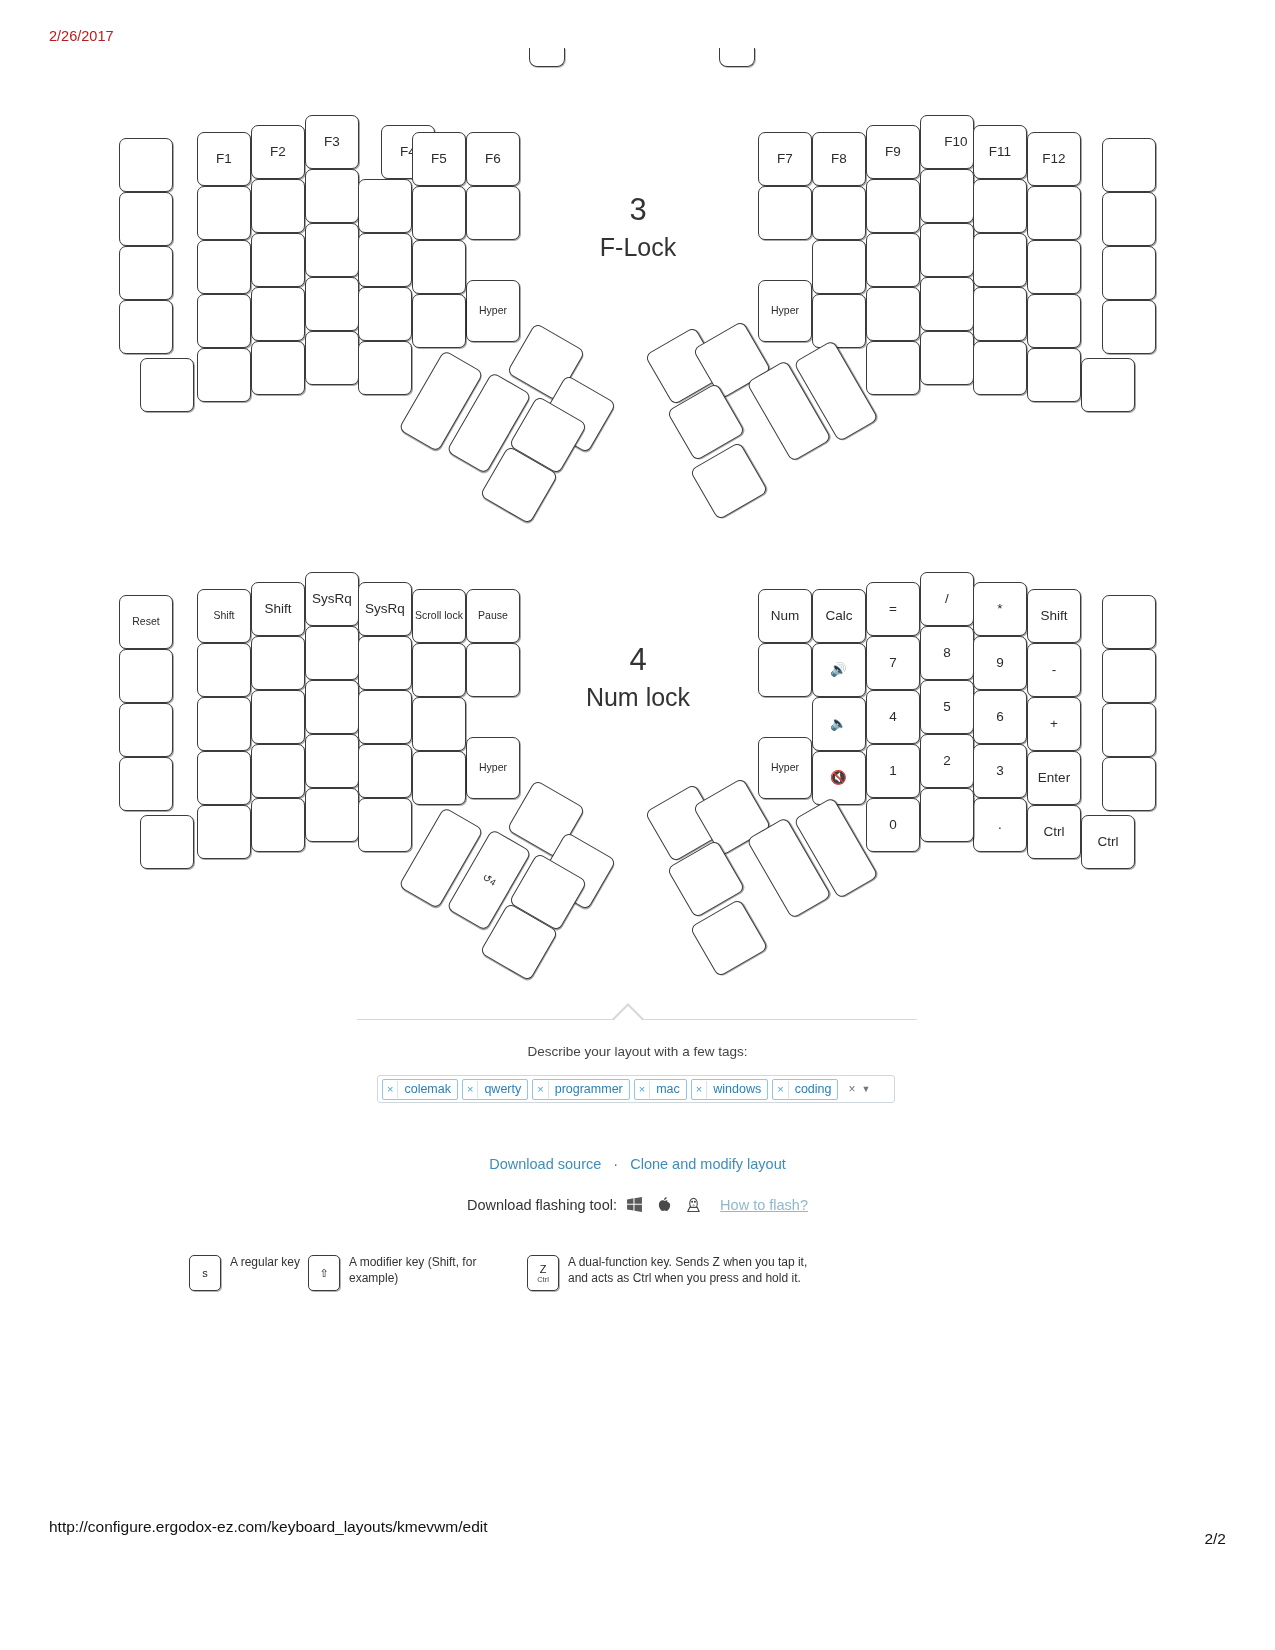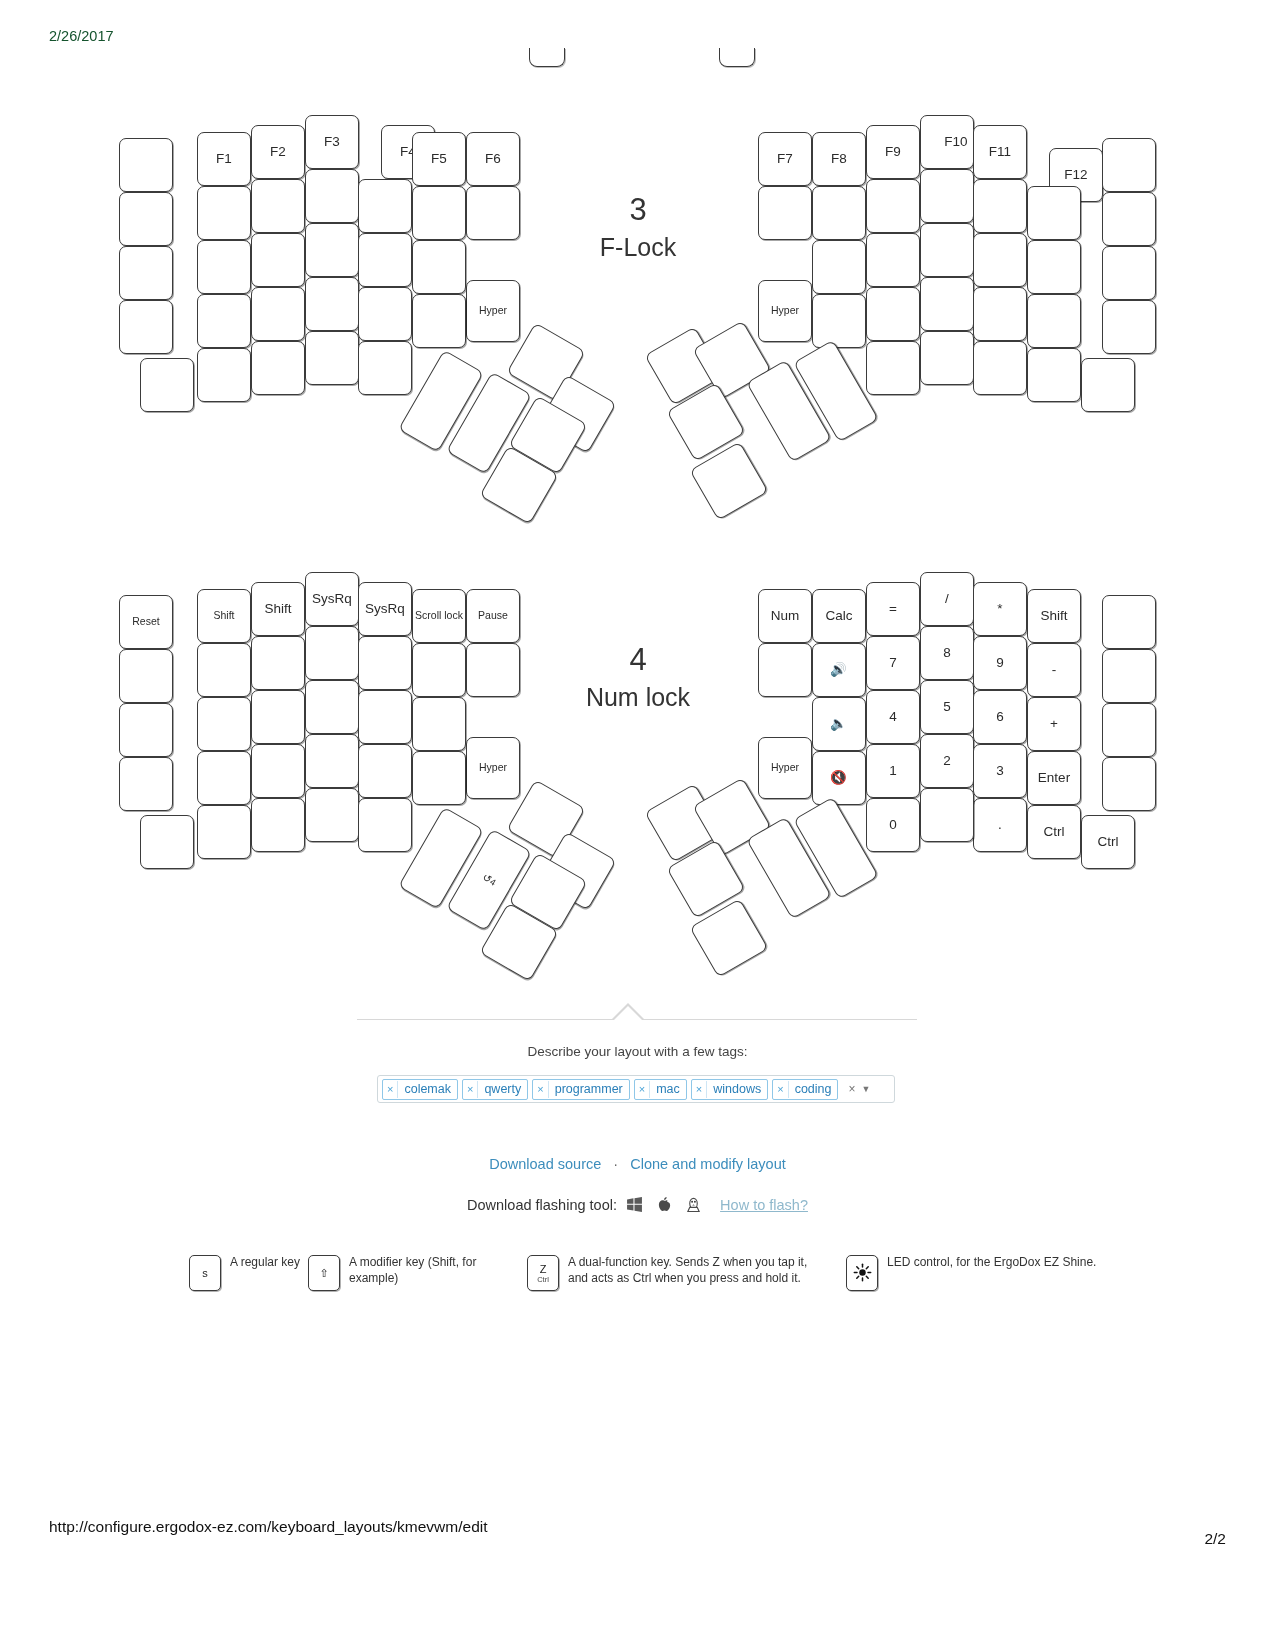--- a/index.html
+++ b/index.html
@@ -7,21 +7,21 @@
     width:1275px; height:1650px;
     background:#ffffff;
     font-family:"Liberation Sans", sans-serif;
     color:#222;
     position:relative;
     overflow:hidden;
   }
   
   .print-hdr {
     position:absolute; top:28px; left:0; width:1275px; height:20px;
-    font-size:14.5px; color:#14532d;
+    font-size:14.5px; color:#b91c1c;
   }
   .print-hdr .date { position:absolute; left:49px; top:0; }
   .print-hdr .title { position:absolute; left:0; top:0; width:1275px; text-align:center; }
   .print-ftr {
     position:absolute; top:1518px; left:0; width:1275px; height:22px;
     font-size:15.5px; color:#111;
   }
   .print-ftr .url { position:absolute; left:49px; top:0; }
   .print-ftr .page { position:absolute; right:49px; top:12px;text-align:center; }
 
@@ -221,21 +221,21 @@
     </div>
   <div class="key w54" style="left:866px; top:65px;">
       <span class="lbl">F9</span>
     </div>
   <div class="key w54" style="left:920px; top:55px;padding-left:19px;">
       <span class="lbl">F10</span>
     </div>
   <div class="key w54" style="left:973px; top:65px;">
       <span class="lbl">F11</span>
     </div>
-  <div class="key w54" style="left:1027px; top:88px;margin-left:22px;">
+  <div class="key w54" style="left:1027px; top:72px;">
       <span class="lbl">F12</span>
     </div>
   <div class="key w54" style="left:1102px; top:78px;"></div>
 
   <div class="key w54" style="left:758px; top:126px;"></div>
   <div class="key w54" style="left:812px; top:126px;"></div>
   <div class="key w54" style="left:866px; top:119px;"></div>
   <div class="key w54" style="left:920px; top:109px;"></div>
   <div class="key w54" style="left:973px; top:119px;"></div>
   <div class="key w54" style="left:1027px; top:126px;"></div>
@@ -520,38 +520,18 @@
   </div>
 
   <div class="legend-item li3">
     <div class="kb">
       <span>Z</span>
       <span class="sub2">Ctrl</span>
     </div>
     <div class="txt">A dual-function key. Sends Z when you tap it, and acts as Ctrl when you press and hold it.</div>
   </div>
 
-  <div class="legend-item li4">
-    <div class="kb">
-      <span>
-        <svg width="19" height="19" viewBox="0 0 20 20">
-          <circle cx="10" cy="10" r="3.4" fill="#111"></circle>
-          <g stroke="#111" stroke-width="1.6" stroke-linecap="round">
-            <line x1="10" y1="1.4" x2="10" y2="4.2"></line>
-            <line x1="10" y1="15.8" x2="10" y2="18.6"></line>
-            <line x1="1.4" y1="10" x2="4.2" y2="10"></line>
-            <line x1="15.8" y1="10" x2="18.6" y2="10"></line>
-            <line x1="4" y1="4" x2="6" y2="6"></line>
-            <line x1="14" y1="14" x2="16" y2="16"></line>
-            <line x1="16" y1="4" x2="14" y2="6"></line>
-            <line x1="6" y1="14" x2="4" y2="16"></line>
-          </g>
-        </svg>
-      </span>
-    </div>
-    <div class="txt">LED control, for the ErgoDox EZ Shine.</div>
-  </div>
 </div>
 
 <div class="print-ftr">
   <span class="url">http://configure.ergodox-ez.com/keyboard_layouts/kmevwm/edit</span>
   <span class="page">2/2</span>
 </div>
 
 </body></html>

